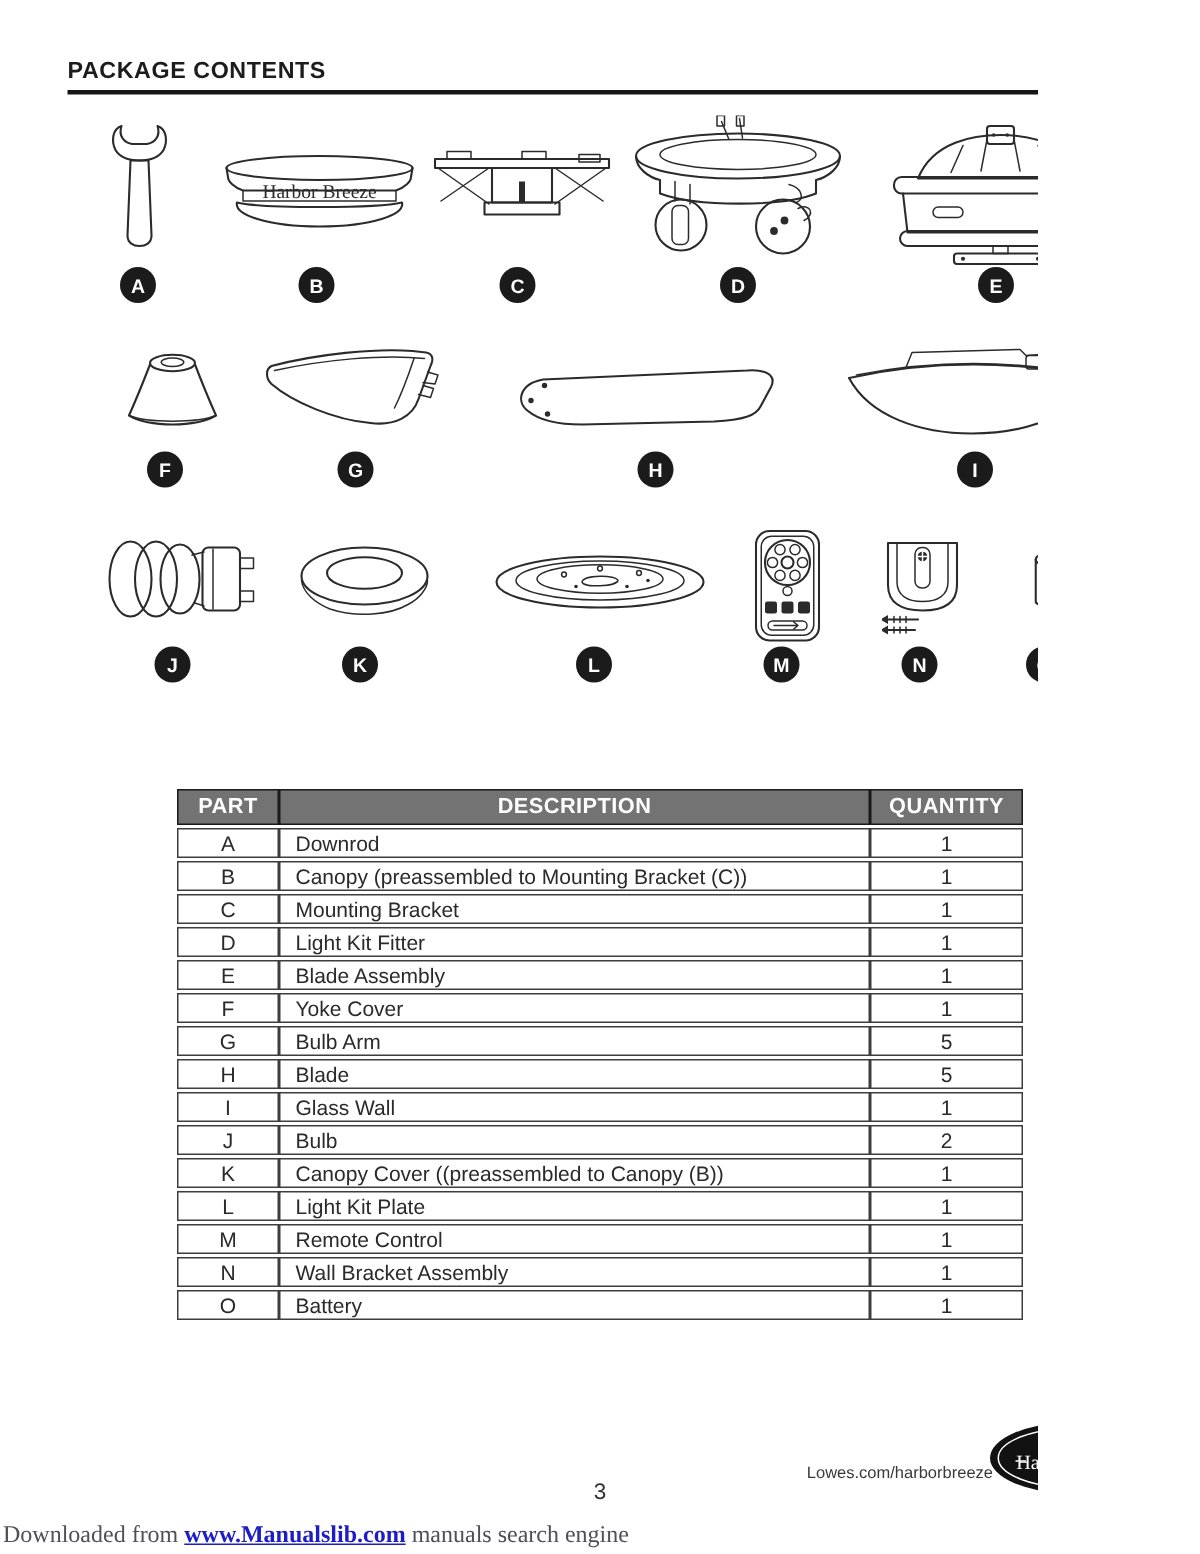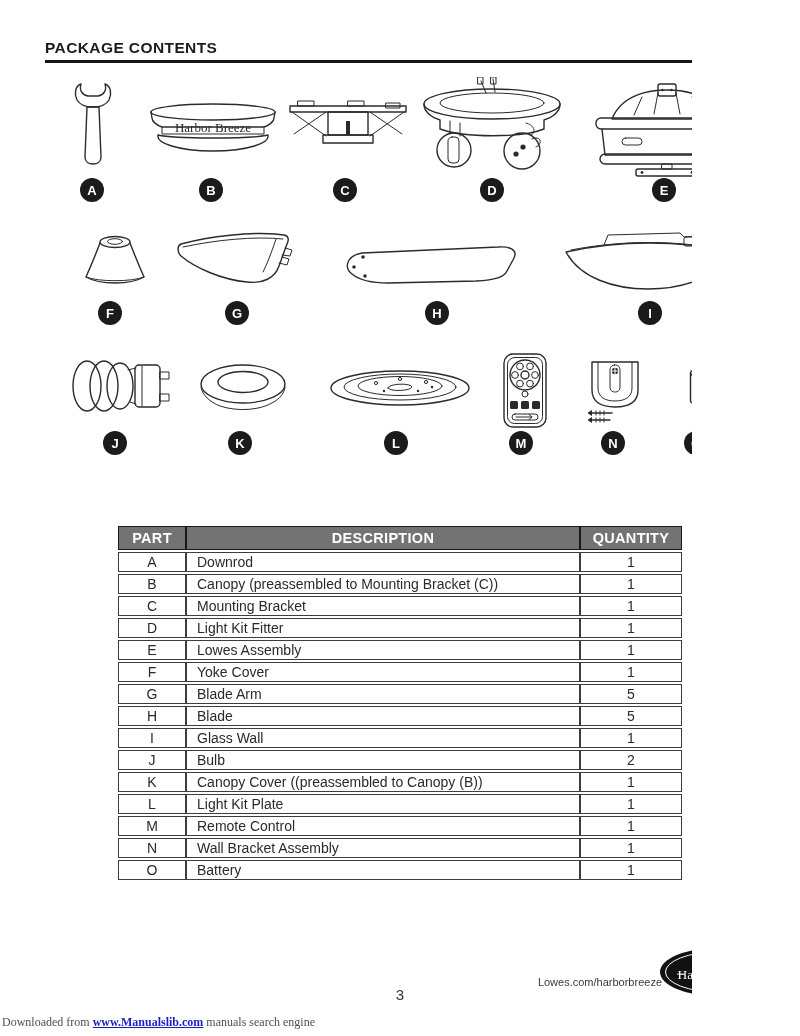--- a/index.html
+++ b/index.html
@@ -22,21 +22,21 @@
   .col-desc  { width:394px; }
   .col-qty   { width:102px; }
   td.part-cell { text-align:center; }
   td.desc-cell { text-align:left; padding-left:10px; }
   td.qty-cell  { text-align:center; }
 
   .footer-url { position:absolute; left:480px; top:976px; width:182px; text-align:right; font-size:11px; color:#3a3a3a; }
   .footer-logo { position:absolute; left:658px; top:947px; width:118px; height:50px; }
   .page-number { position:absolute; left:380px; top:986px; width:40px; text-align:center; font-size:15px; color:#333; }
 
-  .watermark { position:absolute; left:2px; top:1015px; font-family:"Liberation Serif", serif; font-size:12px; color:#4f4f5a; }
+  .watermark { position:absolute; left:2px; top:1015px; font-family:"Liberation Serif", serif; font-size:16px; color:#4f4f5a; }
   .watermark a { color:#1d1dc4; font-weight:bold; }
 
   .ink { stroke:#2b2b2b; fill:none; stroke-width:1.4; stroke-linejoin:round; stroke-linecap:round; }
   .ink-thin { stroke:#2b2b2b; fill:none; stroke-width:1; stroke-linejoin:round; stroke-linecap:round; }
   .ink-fill { fill:#2b2b2b; stroke:none; }
 </style>
 </head>
 <body>
 
 <div class="page">
@@ -276,31 +276,31 @@
           <td class="desc-cell">Mounting Bracket</td>
           <td class="qty-cell">1</td>
         </tr>
       <tr>
           <td class="part-cell">D</td>
           <td class="desc-cell">Light Kit Fitter</td>
           <td class="qty-cell">1</td>
         </tr>
       <tr>
           <td class="part-cell">E</td>
-          <td class="desc-cell">Lowes Assembly</td>
+          <td class="desc-cell">Blade Assembly</td>
           <td class="qty-cell">1</td>
         </tr>
       <tr>
           <td class="part-cell">F</td>
           <td class="desc-cell">Yoke Cover</td>
           <td class="qty-cell">1</td>
         </tr>
       <tr>
           <td class="part-cell">G</td>
-          <td class="desc-cell">Blade Arm</td>
+          <td class="desc-cell">Bulb Arm</td>
           <td class="qty-cell">5</td>
         </tr>
       <tr>
           <td class="part-cell">H</td>
           <td class="desc-cell">Blade</td>
           <td class="qty-cell">5</td>
         </tr>
       <tr>
           <td class="part-cell">I</td>
           <td class="desc-cell">Glass Wall</td>

